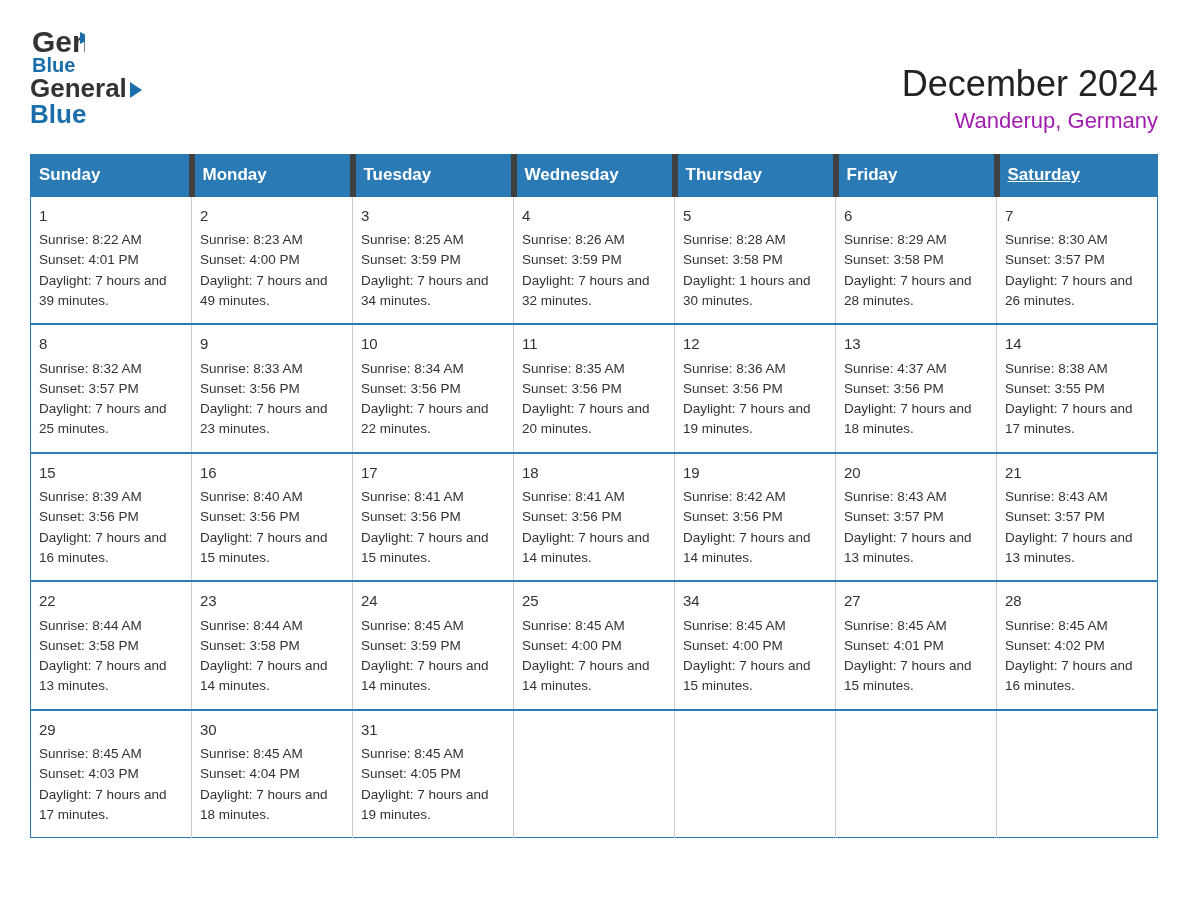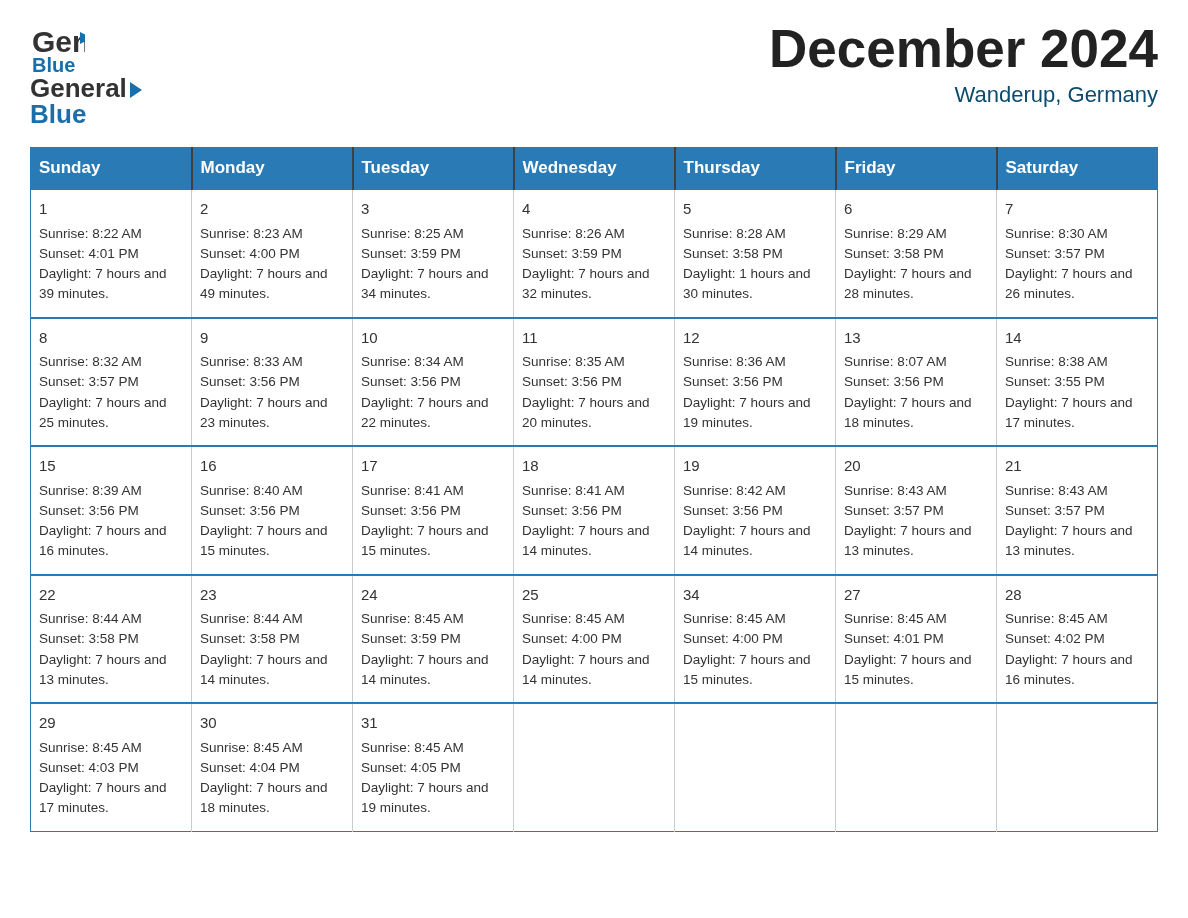--- a/index.html
+++ b/index.html
@@ -18,46 +18,48 @@
     }
     .logo {
       display: flex;
       flex-direction: column;
       align-items: flex-start;
     }
     .title-block {
       text-align: right;
     }
     .month-title {
-      font-size: 53px;
-      font-weight: bold;
+      font-size: 36px;
+      font-weight: normal;
       color: #222;
       line-height: 1.1;
+      margin-top: 44px;
     }
     .location {
       font-size: 22px;
-      color: #0c4a6e;
+      color: #a21caf;
       margin-top: 4px;
     }
     .calendar {
       width: 100%;
       border-collapse: collapse;
       border: 1px solid #2a7ab5;
     }
     .calendar thead tr th {
       background-color: #2a7ab5;
       color: #fff;
       font-size: 17px;
       font-weight: bold;
       padding: 10px 8px;
       text-align: left;
-      border-right: 2px solid #404040;
+      border-right: 6px solid #404040;
     }
     .calendar thead tr th:last-child {
       border-right: none;
+      text-decoration: underline;
     }
     .calendar tbody tr td {
       vertical-align: top;
       padding: 8px 8px 12px 8px;
       border-top: 2px solid #2a7ab5;
       border-right: 1px solid #ccc;
       width: calc(100% / 7);
       font-size: 13.5px;
       color: #333;
       line-height: 1.5;
@@ -130,21 +132,21 @@
         <td><span class="day-number">5</span><span>Sunrise: 8:28 AM</span><br><span>Sunset: 3:58 PM</span><br><span>Daylight: 1 hours and 30 minutes.</span></td>
         <td><span class="day-number">6</span><span>Sunrise: 8:29 AM</span><br><span>Sunset: 3:58 PM</span><br><span>Daylight: 7 hours and 28 minutes.</span></td>
         <td><span class="day-number">7</span><span>Sunrise: 8:30 AM</span><br><span>Sunset: 3:57 PM</span><br><span>Daylight: 7 hours and 26 minutes.</span></td>
       </tr>
       <tr>
         <td><span class="day-number">8</span><span>Sunrise: 8:32 AM</span><br><span>Sunset: 3:57 PM</span><br><span>Daylight: 7 hours and 25 minutes.</span></td>
         <td><span class="day-number">9</span><span>Sunrise: 8:33 AM</span><br><span>Sunset: 3:56 PM</span><br><span>Daylight: 7 hours and 23 minutes.</span></td>
         <td><span class="day-number">10</span><span>Sunrise: 8:34 AM</span><br><span>Sunset: 3:56 PM</span><br><span>Daylight: 7 hours and 22 minutes.</span></td>
         <td><span class="day-number">11</span><span>Sunrise: 8:35 AM</span><br><span>Sunset: 3:56 PM</span><br><span>Daylight: 7 hours and 20 minutes.</span></td>
         <td><span class="day-number">12</span><span>Sunrise: 8:36 AM</span><br><span>Sunset: 3:56 PM</span><br><span>Daylight: 7 hours and 19 minutes.</span></td>
-        <td><span class="day-number">13</span><span>Sunrise: 8:07 AM</span><br><span>Sunset: 3:56 PM</span><br><span>Daylight: 7 hours and 18 minutes.</span></td>
+        <td><span class="day-number">13</span><span>Sunrise: 4:37 AM</span><br><span>Sunset: 3:56 PM</span><br><span>Daylight: 7 hours and 18 minutes.</span></td>
         <td><span class="day-number">14</span><span>Sunrise: 8:38 AM</span><br><span>Sunset: 3:55 PM</span><br><span>Daylight: 7 hours and 17 minutes.</span></td>
       </tr>
       <tr>
         <td><span class="day-number">15</span><span>Sunrise: 8:39 AM</span><br><span>Sunset: 3:56 PM</span><br><span>Daylight: 7 hours and 16 minutes.</span></td>
         <td><span class="day-number">16</span><span>Sunrise: 8:40 AM</span><br><span>Sunset: 3:56 PM</span><br><span>Daylight: 7 hours and 15 minutes.</span></td>
         <td><span class="day-number">17</span><span>Sunrise: 8:41 AM</span><br><span>Sunset: 3:56 PM</span><br><span>Daylight: 7 hours and 15 minutes.</span></td>
         <td><span class="day-number">18</span><span>Sunrise: 8:41 AM</span><br><span>Sunset: 3:56 PM</span><br><span>Daylight: 7 hours and 14 minutes.</span></td>
         <td><span class="day-number">19</span><span>Sunrise: 8:42 AM</span><br><span>Sunset: 3:56 PM</span><br><span>Daylight: 7 hours and 14 minutes.</span></td>
         <td><span class="day-number">20</span><span>Sunrise: 8:43 AM</span><br><span>Sunset: 3:57 PM</span><br><span>Daylight: 7 hours and 13 minutes.</span></td>
         <td><span class="day-number">21</span><span>Sunrise: 8:43 AM</span><br><span>Sunset: 3:57 PM</span><br><span>Daylight: 7 hours and 13 minutes.</span></td>

